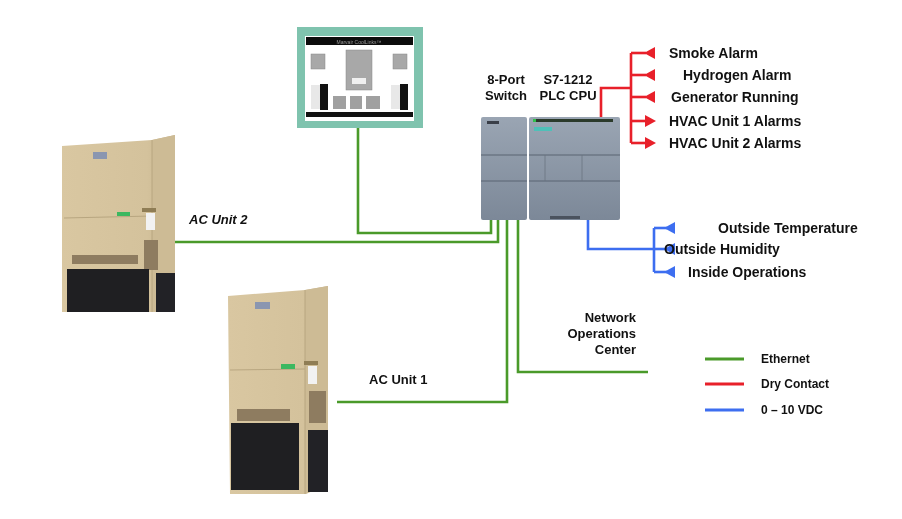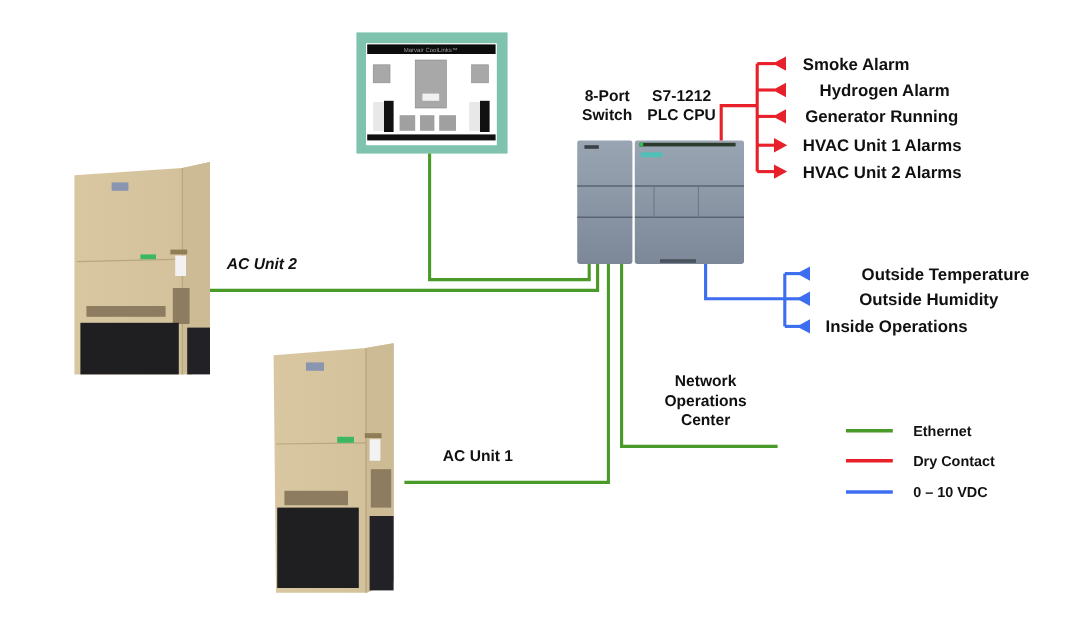--- a/index.html
+++ b/index.html
@@ -149,31 +149,31 @@
 <div class="lbl center" style="left:480px; top:72px; width:52px;">
   <div>8-Port</div>
   <div>Switch</div>
 </div>
 
 <div class="lbl center" style="left:532px; top:72px; width:72px;">
   <div>S7-1212</div>
   <div>PLC CPU</div>
 </div>
 
-<div class="lbl center" style="left:540px; top:310px; width:96px;">
+<div class="lbl center" style="left:540px; top:310px; width:96px;text-align:right;">
   <div>Network</div>
   <div>Operations</div>
   <div>Center</div>
 </div>
 
 <div class="sig" style="left:669px; top:46px;">Smoke Alarm</div>
 <div class="sig" style="left:683px; top:68px;text-align:center;">Hydrogen Alarm</div>
 <div class="sig" style="left:671px; top:90px;">Generator Running</div>
 <div class="sig" style="left:669px; top:114px;">HVAC Unit 1 Alarms</div>
 <div class="sig" style="left:669px; top:136px;">HVAC Unit 2 Alarms</div>
 
 <div class="sig" style="left:690px; top:221px;margin-left:28px;">Outside Temperature</div>
-<div class="sig" style="left:716px; top:242px;">Outside Humidity</div>
+<div class="sig" style="left:664px; top:242px;">Outside Humidity</div>
 <div class="sig" style="left:688px; top:265px;">Inside Operations</div>
 
 <div class="legend-text" style="left:761px; top:352px;text-align:center;">Ethernet</div>
 <div class="legend-text" style="left:761px; top:377px;">Dry Contact</div>
 <div class="legend-text" style="left:761px; top:403px;">0 – 10 VDC</div>
 
 </body></html>

